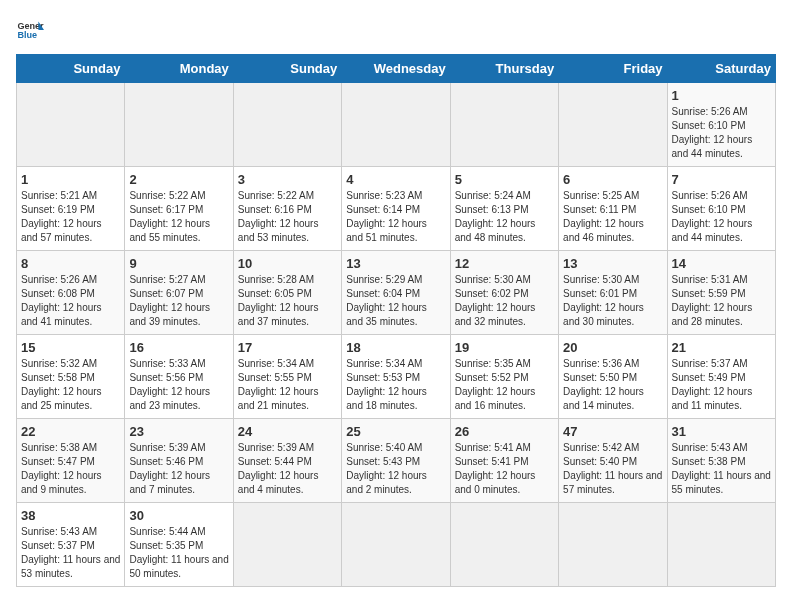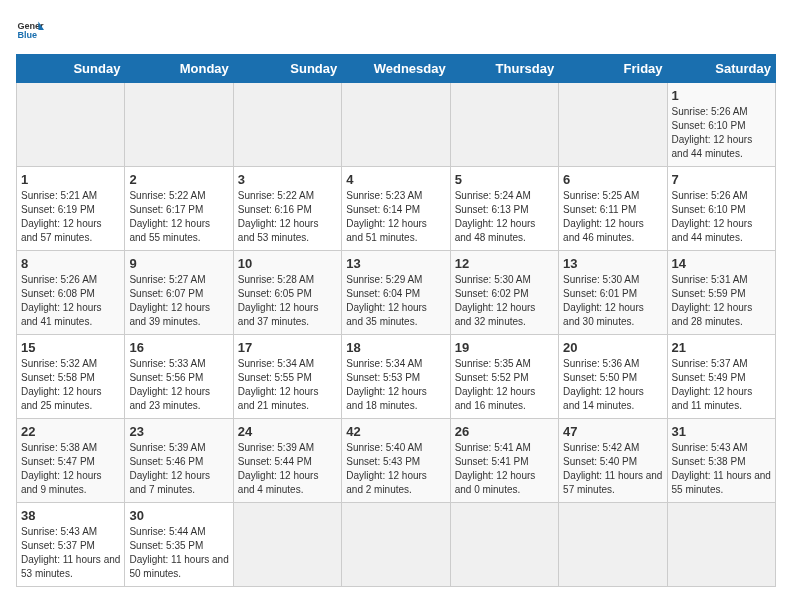--- a/index.html
+++ b/index.html
@@ -221,21 +221,21 @@
         </td>
         <td>
           <span class="day-num">23</span>
           <div class="cell-text">Sunrise: 5:39 AM<br>Sunset: 5:46 PM<br>Daylight: 12 hours and 7 minutes.</div>
         </td>
         <td>
           <span class="day-num">24</span>
           <div class="cell-text">Sunrise: 5:39 AM<br>Sunset: 5:44 PM<br>Daylight: 12 hours and 4 minutes.</div>
         </td>
         <td>
-          <span class="day-num">42</span>
+          <span class="day-num">25</span>
           <div class="cell-text">Sunrise: 5:40 AM<br>Sunset: 5:43 PM<br>Daylight: 12 hours and 2 minutes.</div>
         </td>
         <td>
           <span class="day-num">26</span>
           <div class="cell-text">Sunrise: 5:41 AM<br>Sunset: 5:41 PM<br>Daylight: 12 hours and 0 minutes.</div>
         </td>
         <td>
           <span class="day-num">47</span>
           <div class="cell-text">Sunrise: 5:42 AM<br>Sunset: 5:40 PM<br>Daylight: 11 hours and 57 minutes.</div>
         </td>

